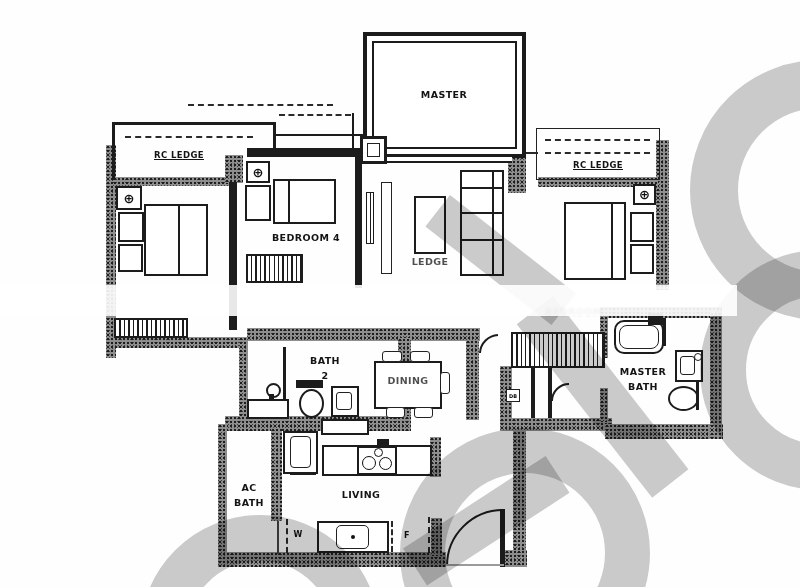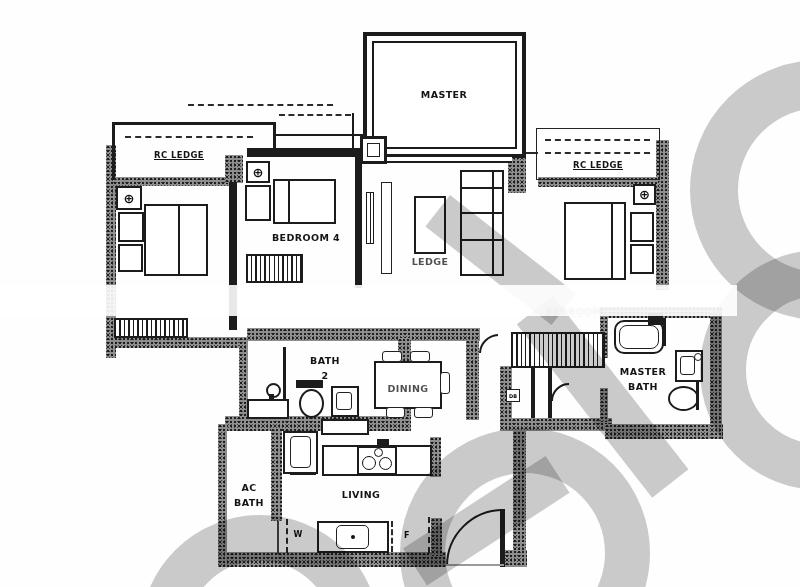--- a/index.html
+++ b/index.html
@@ -157,21 +157,21 @@
   <div class="abs" style="left:266px;top:383px;width:11px;height:11px;border:2px solid #1c1c1c;border-radius:50%;background:#fff;"></div>
   <div class="sline" style="left:269px;top:394px;width:5px;height:7px;"></div>
   <div class="box" style="left:247px;top:399px;width:42px;height:20px;"></div>
 
   <div class="box" style="left:374px;top:361px;width:68px;height:48px;"></div>
   <div class="box1" style="left:382px;top:351px;width:20px;height:11px;border-radius:3px;"></div>
   <div class="box1" style="left:410px;top:351px;width:20px;height:11px;border-radius:3px;"></div>
   <div class="box1" style="left:386px;top:407px;width:19px;height:11px;border-radius:3px;"></div>
   <div class="box1" style="left:414px;top:407px;width:19px;height:11px;border-radius:3px;"></div>
   <div class="box1" style="left:440px;top:372px;width:10px;height:22px;border-radius:3px;"></div>
-  <div class="label fuzzy" style="left:386px;top:383px;width:44px;">DINING</div>
+  <div class="label fuzzy" style="left:386px;top:375px;width:44px;">DINING</div>
 
   <div class="box" style="left:283px;top:431px;width:35px;height:43px;"></div>
   <div class="box1" style="left:290px;top:436px;width:21px;height:32px;border-radius:4px;"></div>
   <div class="sline" style="left:290px;top:472px;width:26px;height:3px;"></div>
   <div class="box" style="left:321px;top:419px;width:48px;height:16px;"></div>
   <div class="box" style="left:322px;top:445px;width:110px;height:31px;"></div>
   <div class="box" style="left:357px;top:446px;width:40px;height:29px;"></div>
   <div class="abs" style="left:362px;top:456px;width:12px;height:12px;border:1.5px solid #111;border-radius:50%;"></div>
   <div class="abs" style="left:379px;top:457px;width:11px;height:11px;border:1.5px solid #111;border-radius:50%;"></div>
   <div class="abs" style="left:374px;top:448px;width:7px;height:7px;border:1.5px solid #111;border-radius:50%;"></div>

